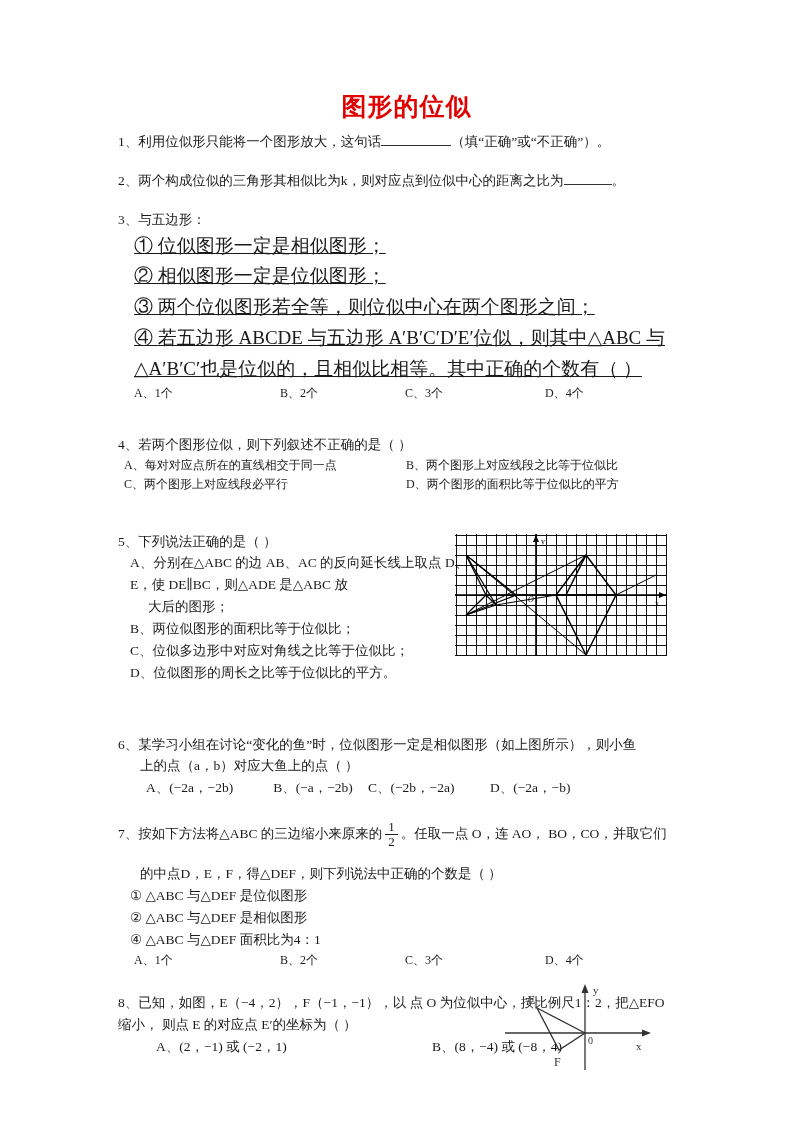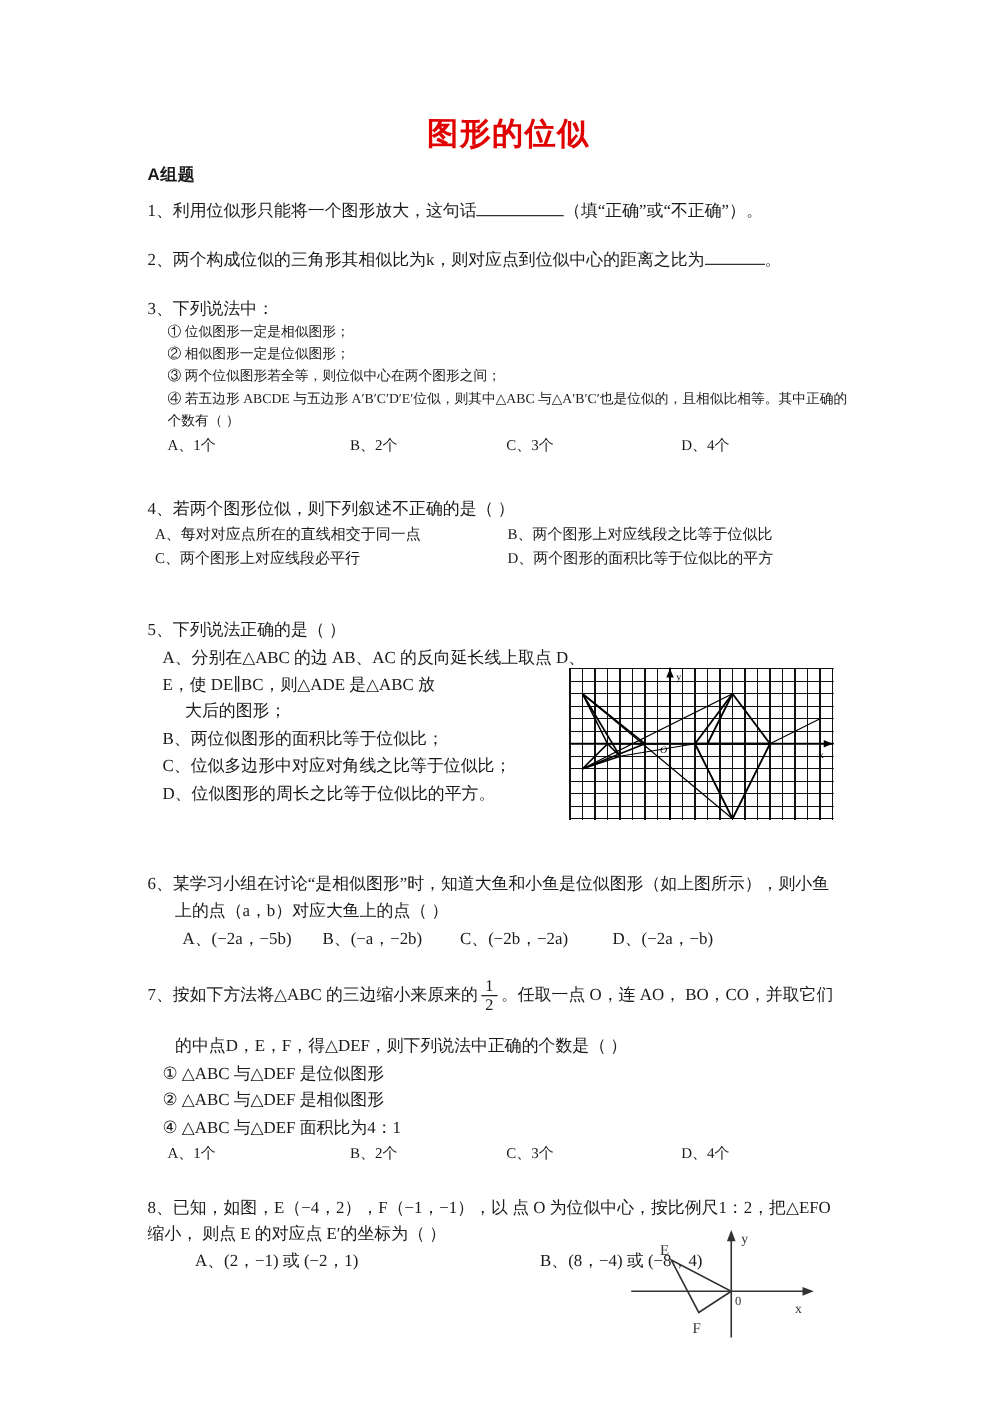--- a/index.html
+++ b/index.html
@@ -48,22 +48,23 @@
   }
   .q {
     font-size: 13.5px;
     line-height: 1.62;
     margin: 0 0 17px 0;
     position: relative;
   }
   .q.tight { margin-bottom: 4px; }
   .sub {
     padding-left: 16px;
-    font-size: 11px;
-    line-height: 1.62;
+    font-size: 19px;
+    line-height: 1.62;
+    text-decoration: underline;
   }
   .sub2 {
     padding-left: 12px;
     font-size: 13.5px;
     line-height: 1.62;
   }
   .blank {
     display: inline-block;
     border-bottom: 1px solid #333;
     height: 0.95em;
@@ -80,21 +81,21 @@
   .o2 { width: 125px; }
   .o3 { width: 140px; }
   .opts2 {
     display: flex;
     font-size: 13.5px;
     padding-left: 12px;
     line-height: 1.62;
   }
   .w-half { width: 276px; margin-left: 28px; }
   .w-q6a { width: 112px; }
-  .w-q6b { width: 110px; }
+  .w-q6b { width: 110px; text-align: center; }
   .w-q6c { width: 122px; }
   .two-col {
     display: flex;
     font-size: 12px;
     padding-left: 6px;
     line-height: 1.62;
   }
   .two-col .c1 { width: 282px; }
   .frac {
     display: inline-block;
@@ -132,32 +133,31 @@
 </style>
 </head>
 <body>
 
 <div class="page">
 
   <div class="title">图形的位似</div>
 
   <div class="content">
 
-    <div class="section-head">A组题</div>
 
     <div class="q">
       <span>1、</span><span>利用位似形只能将一个图形放大，这句话</span><span class="blank" style="width:70px"></span><span>（填“正确”或“不正确”）。</span>
     </div>
 
     <div class="q">
       <span>2、</span><span>两个构成位似的三角形其相似比为k，则对应点到位似中心的距离之比为</span><span class="blank" style="width:48px"></span><span>。</span>
     </div>
 
     <div class="q tight">
-      <span>3、</span><span>下列说法中：</span>
+      <span>3、</span><span>与五边形：</span>
       <div class="sub">①  位似图形一定是相似图形；</div>
       <div class="sub">②  相似图形一定是位似图形；</div>
       <div class="sub">③  两个位似图形若全等，则位似中心在两个图形之间；</div>
       <div class="sub" style="padding-left:16px;text-indent:0">④  若五边形 ABCDE 与五边形 A′B′C′D′E′位似，则其中△ABC 与△A′B′C′也是位似的，且相似比相等。其中正确的个数有（      ）</div>
       <div class="opts">
         <span class="o1">A、1个</span>
         <span class="o2">B、2个</span>
         <span class="o3">C、3个</span>
         <span>D、4个</span>
       </div>
@@ -186,24 +186,24 @@
         <span style="display:block;padding-left:18px">大后的图形；</span>
       </div>
       <div class="sub2">B、两位似图形的面积比等于位似比；</div>
       <div class="sub2">C、位似多边形中对应对角线之比等于位似比；</div>
       <div class="sub2">D、位似图形的周长之比等于位似比的平方。</div>
     </div>
 
     <div class="spacer-lg" style="height:46px"></div>
 
     <div class="q tight">
-      <span>6、</span><span>某学习小组在讨论“是相似图形”时，知道大鱼和小鱼是位似图形（如上图所示），则小鱼</span>
+      <span>6、</span><span>某学习小组在讨论“变化的鱼”时，位似图形一定是相似图形（如上图所示），则小鱼</span>
       <div style="padding-left:22px">上的点（a，b）对应大鱼上的点（      ）</div>
       <div class="opts2" style="padding-left:28px">
-        <span class="w-q6a">A、(−2a，−5b)</span>
+        <span class="w-q6a">A、(−2a，−2b)</span>
         <span class="w-q6b">B、(−a，−2b)</span>
         <span class="w-q6c">C、(−2b，−2a)</span>
         <span>D、(−2a，−b)</span>
       </div>
     </div>
 
     <div class="spacer-lg" style="height:18px"></div>
 
     <div class="q tight">
       <span>7、</span><span>按如下方法将△ABC 的三边缩小来原来的</span><span class="frac"><span class="num">1</span><span class="den">2</span></span><span>。任取一点 O，连 AO， BO，CO，并取它们</span>

